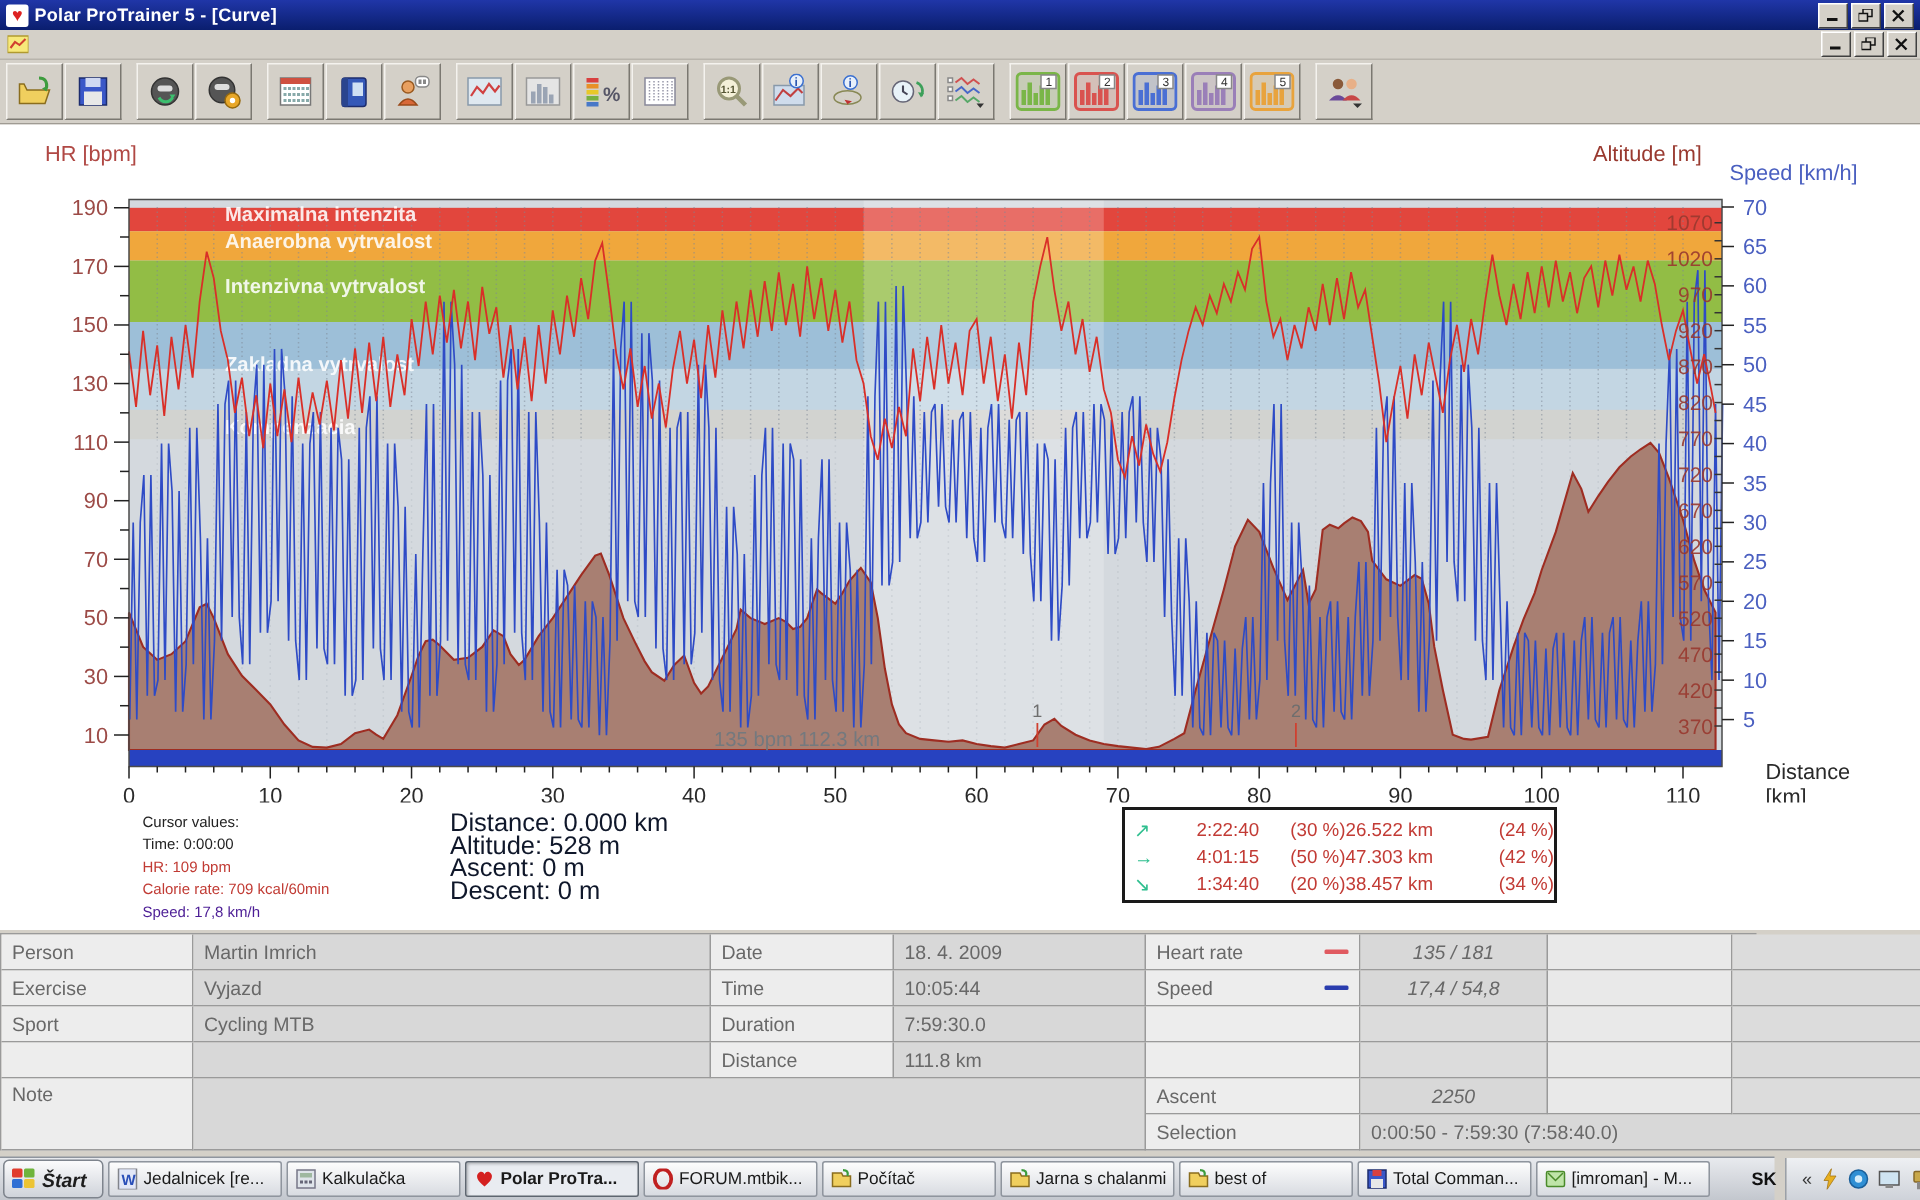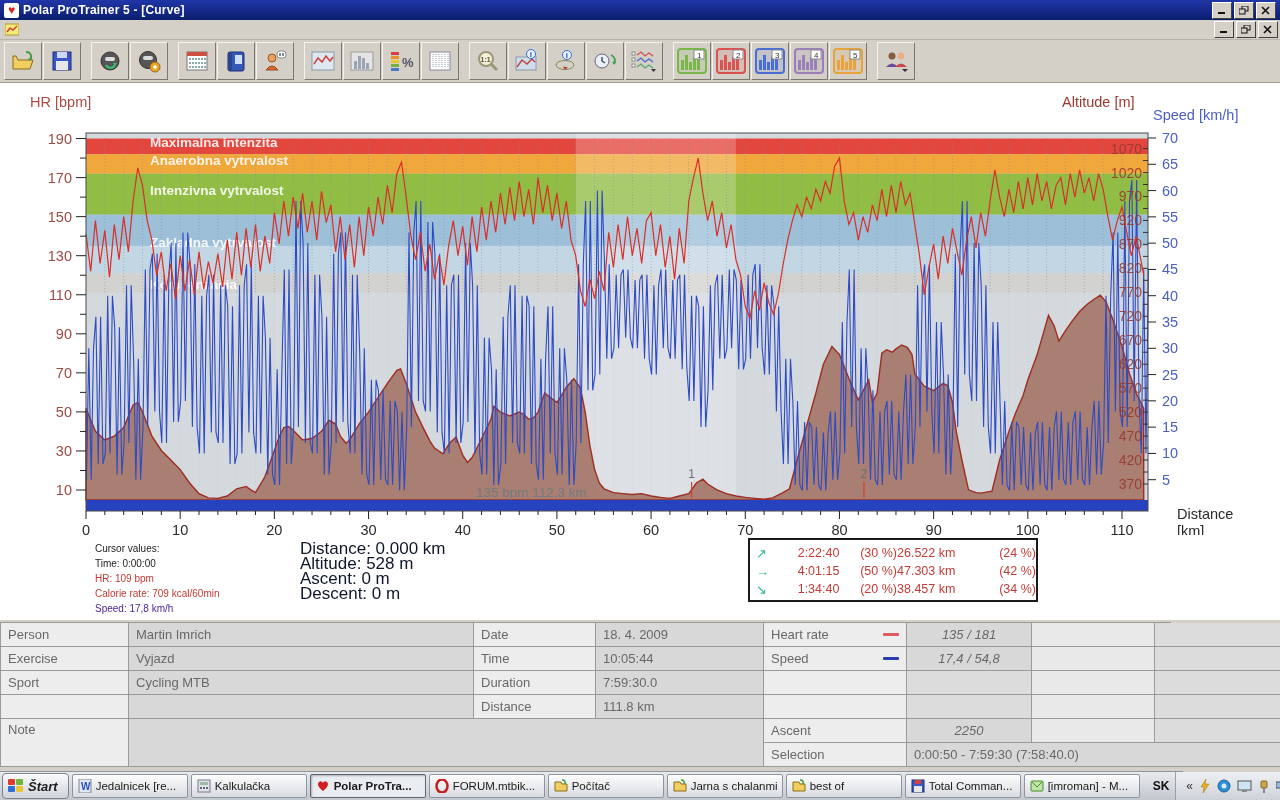--- a/index.html
+++ b/index.html
@@ -53,21 +53,21 @@
   .legend-dash{margin-left:auto;width:16px;height:3px;border-radius:1px;}
 
   
   .taskbar{position:absolute;bottom:0;left:0;width:1183px;height:28px;background:linear-gradient(#e8eaee,#c3c7ce);border-top:1px solid #8f959e;display:flex;align-items:center;}
   .startbtn{height:24px;margin:0 3px 0 2px;padding:0 10px 0 5px;display:flex;align-items:center;gap:4px;background:linear-gradient(#fbfbfc,#cfd3da);border:1px solid #7e848d;border-radius:4px;font-size:13px;font-weight:bold;font-style:italic;color:#1c1c1c;}
   .flag{width:16px;height:14px;display:grid;grid-template-columns:7px 7px;grid-template-rows:6px 6px;gap:1px;}
   .flag i{display:block;border-radius:1px;}
   .taskbtn{height:22px;width:104px;margin-right:3px;display:flex;align-items:center;gap:4px;padding:0 5px;background:linear-gradient(#fdfdfd,#d8dbe1);border:1px solid #8f959e;border-radius:2px;font-size:11.5px;color:#1a1a1a;white-space:nowrap;overflow:hidden;}
   .taskbtn.active{background:#e9ecf1;border-color:#5e6670;box-shadow:inset 1px 1px 2px rgba(0,0,0,.25);font-weight:bold;}
   .taskbtn .ticon{flex:0 0 14px;height:14px;}
-  .lang{margin-left:4px;font-size:12px;font-weight:bold;color:#111;padding:2px 6px;}
+  .lang{margin-left:19px;font-size:12px;font-weight:bold;color:#111;padding:2px 6px;}
   .tray{height:28px;display:flex;align-items:center;gap:6px;padding:0 8px 0 10px;border-left:1px solid #9aa0a8;background:linear-gradient(#eef0f3,#ced2d9);}
   .tray svg{display:block;}
 </style>
 </head>
 <body>
 
 <div class="app">
 
   <div class="titlebar">
     <div class="app-icon">♥</div>

